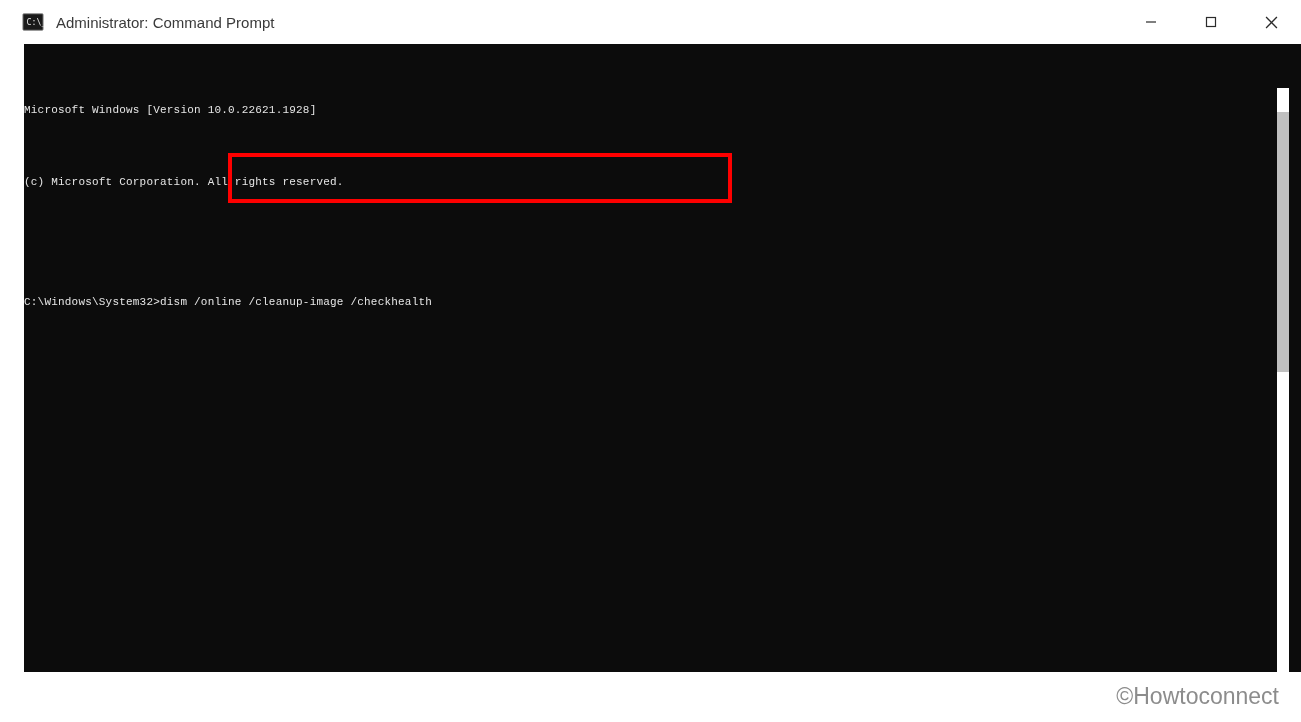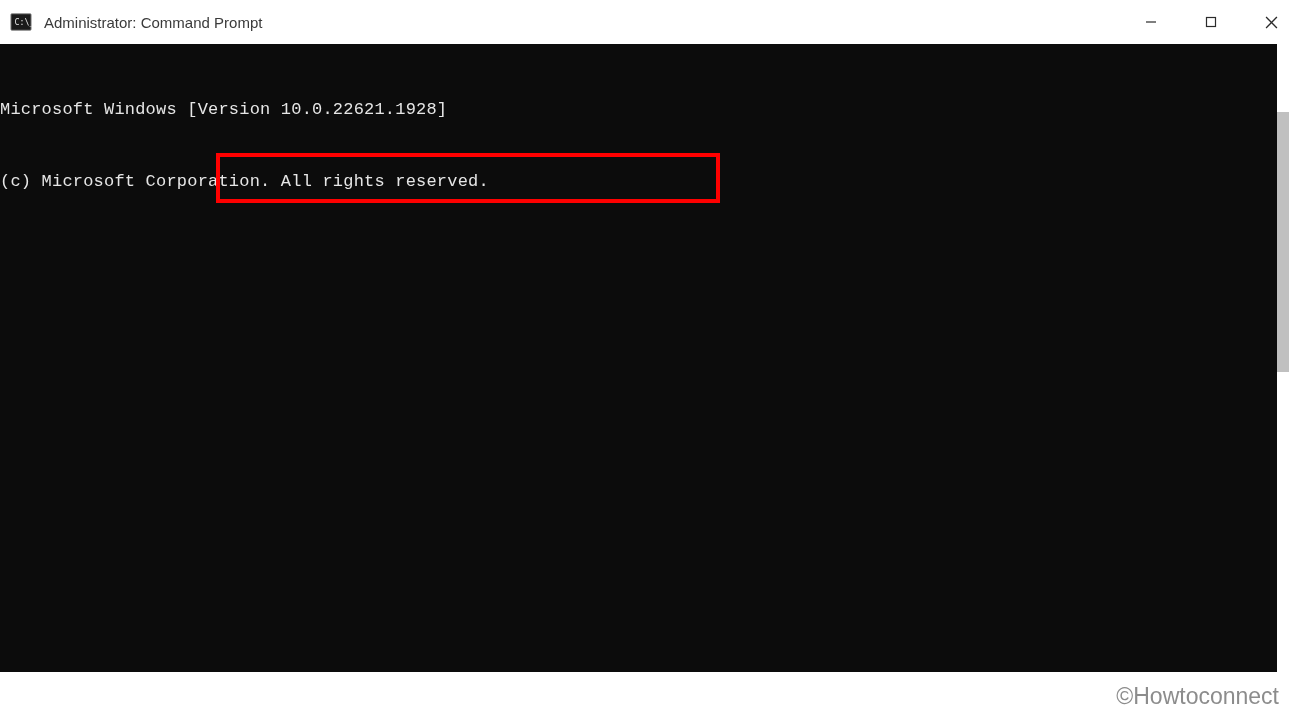--- a/index.html
+++ b/index.html
@@ -4,20 +4,21 @@
 <style>
   * { box-sizing: border-box; margin: 0; padding: 0; }
   html, body { width: 1301px; height: 722px; overflow: hidden; font-family: "Segoe UI", Tahoma, sans-serif; background: #f5f5f5; }
   .window {
     width: 1301px;
     height: 722px;
     background: #ffffff;
     display: flex;
     flex-direction: column;
     position: relative;
+    padding-left: 12px;
   }
   .titlebar {
     height: 44px;
     background: #ffffff;
     display: flex;
     align-items: center;
     padding-left: 10px;
     color: #3a3a3a;
     font-size: 15px;
     user-select: none;
@@ -51,28 +52,28 @@
   .win-btn svg { width: 12px; height: 12px; stroke: #2b2b2b; stroke-width: 1.2; fill: none; }
   .win-btn.close svg { width: 13px; height: 13px; }
   .terminal-wrap {
     flex: 1 1 auto;
     position: relative;
     background: #ffffff;
     padding: 0;
   }
   .terminal {
     position: absolute;
-    left: 0;
+    left: 12px;
     top: 0;
     width: 1277px;
     height: 628px;
     background: #0c0c0c;
     color: #e6e6e6;
     font-family: Consolas, "Courier New", monospace;
-    font-size: 17px;
+    font-size: 11px;
     line-height: 24px;
     padding: 6px 0 0 0;
     white-space: pre;
     overflow: hidden;
   }
   .terminal .line { padding: 0 4px 0 0; letter-spacing: 0.2px; }
   .highlight-box {
     position: absolute;
     border: 4px solid #ff0000;
     pointer-events: none;
@@ -147,20 +148,21 @@
           </svg>
       </button>
     </div>
   </div>
 
   <div class="terminal-wrap">
     <div class="terminal">
       <div class="line">Microsoft Windows [Version 10.0.22621.1928]</div>
       <div class="line">(c) Microsoft Corporation. All rights reserved.</div>
       <div class="line"></div>
+      <div class="line">C:\Windows\System32&gt;dism /online /cleanup-image /checkhealth</div>
     </div>
 
     <div class="highlight-box"></div>
 
     <div class="scrollbar">
       <div class="track"></div>
       <div class="thumb"></div>
     </div>
   </div>
 

